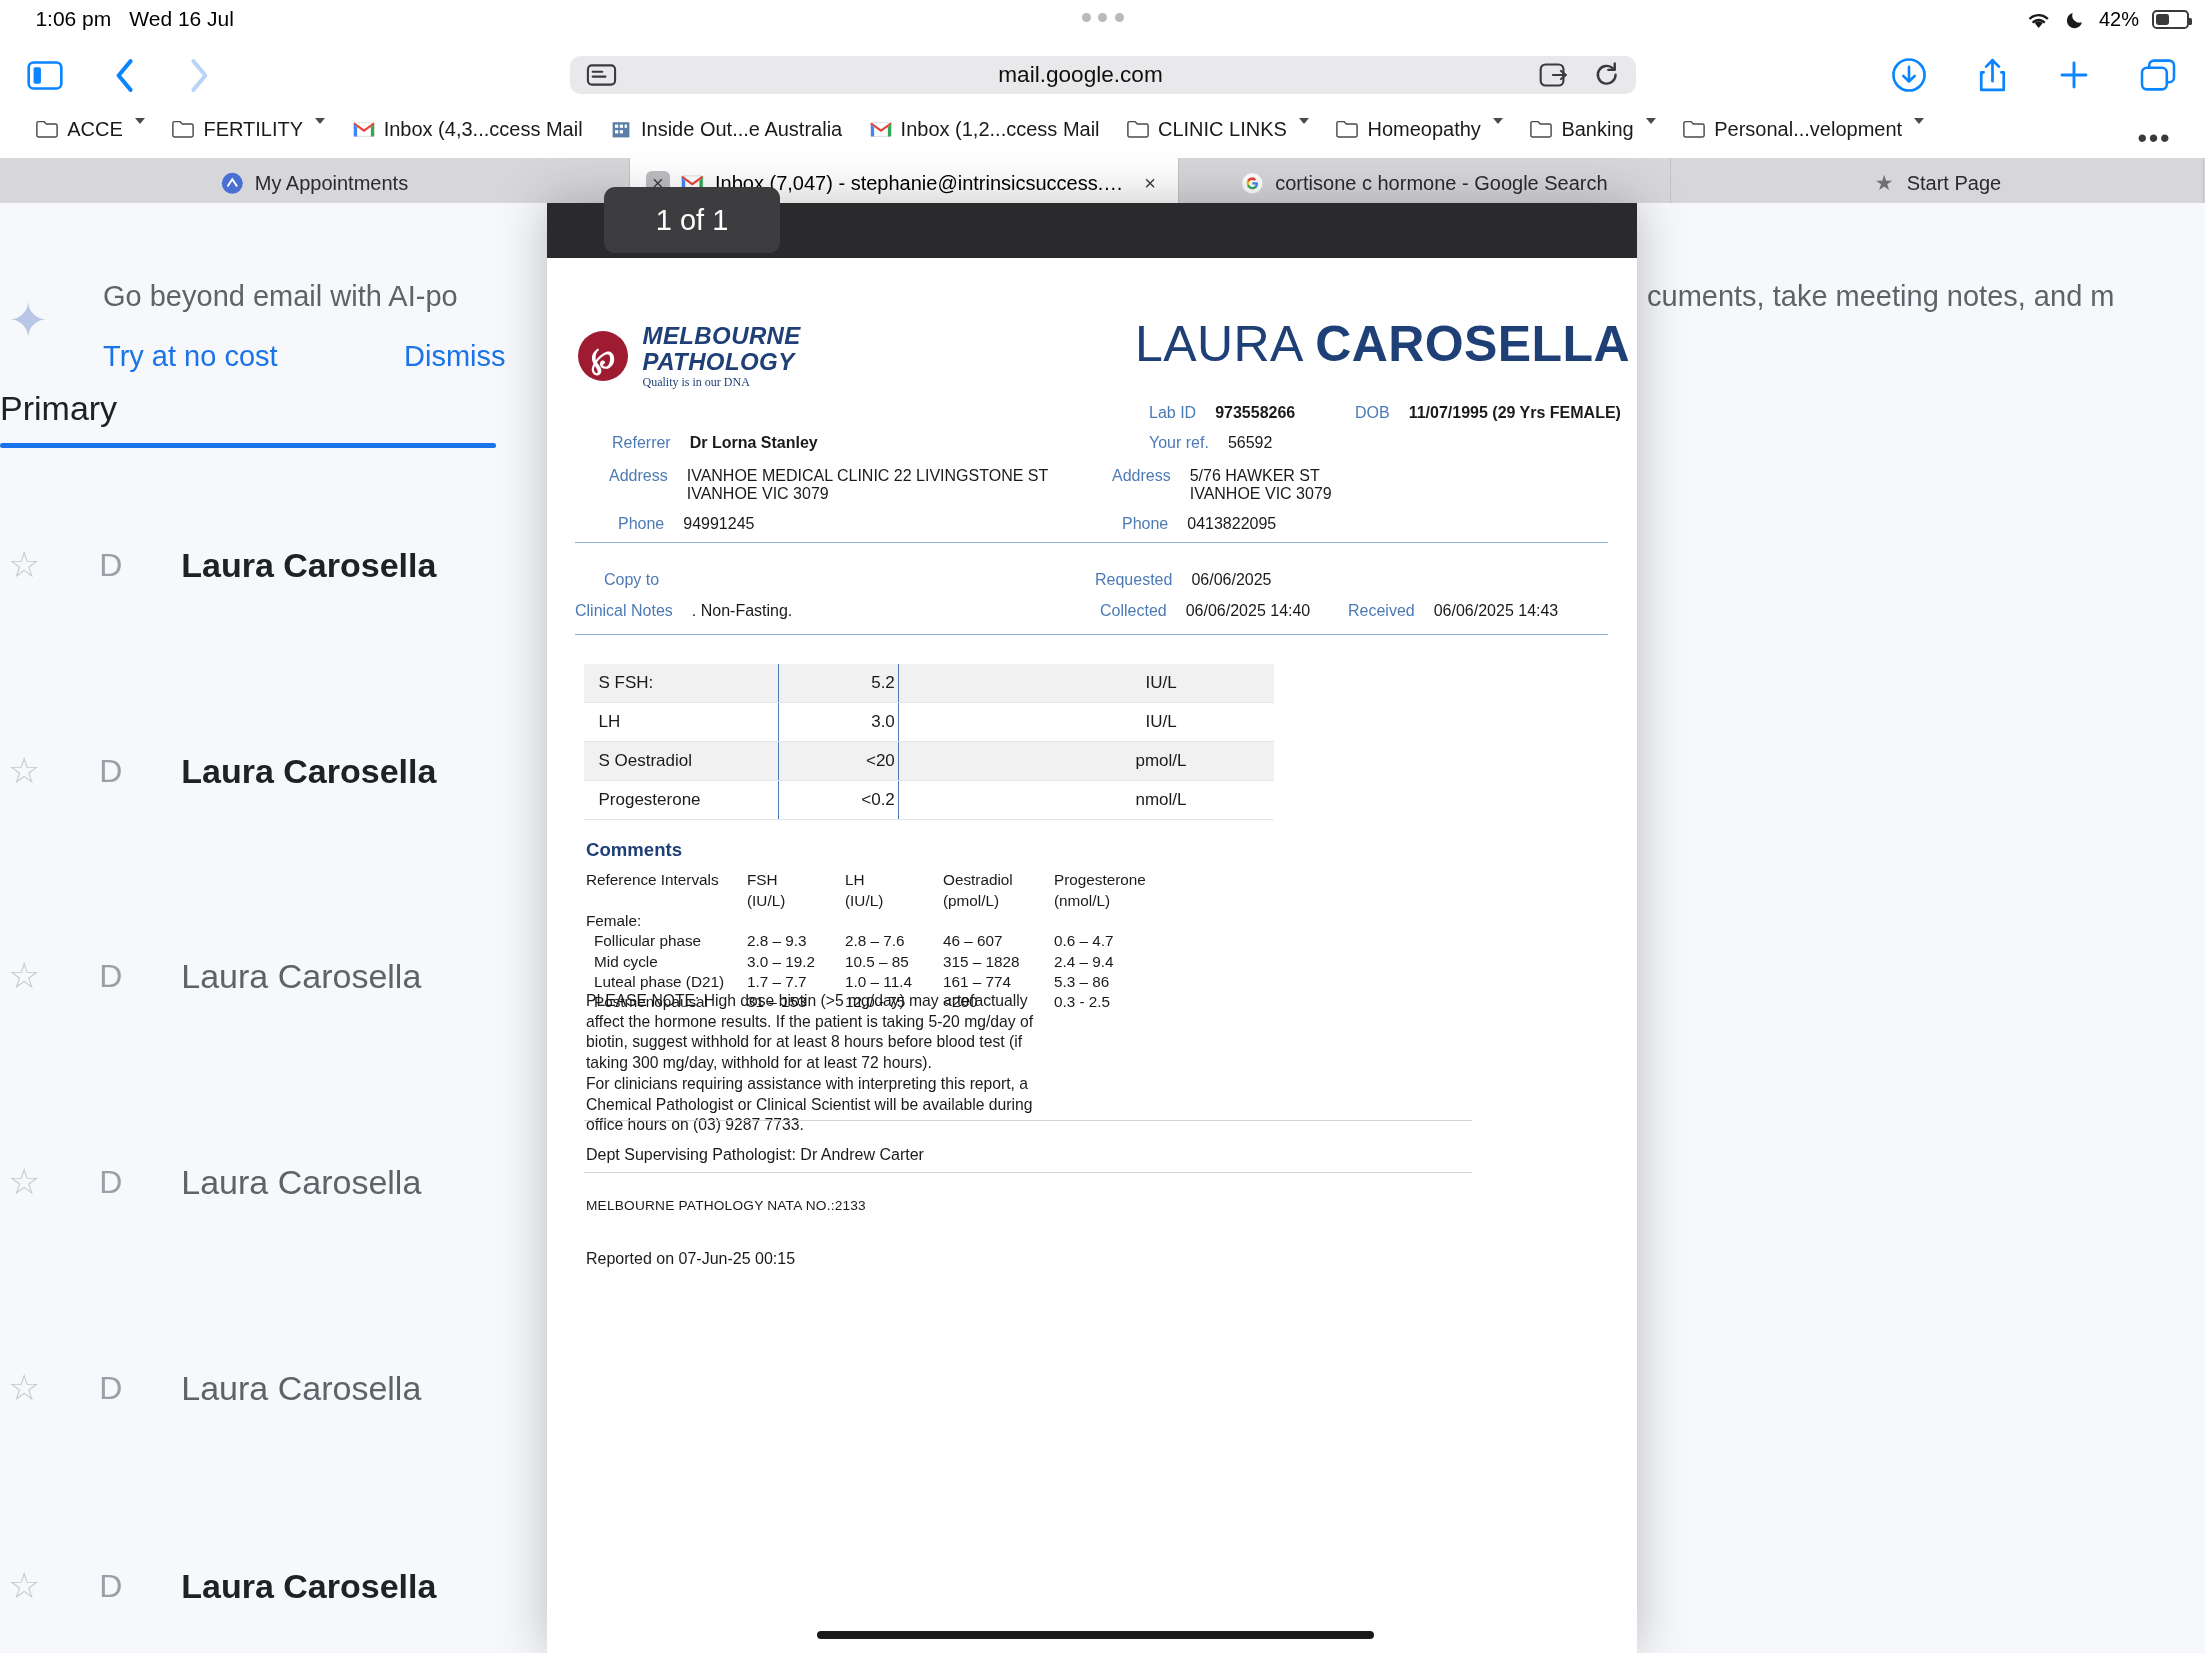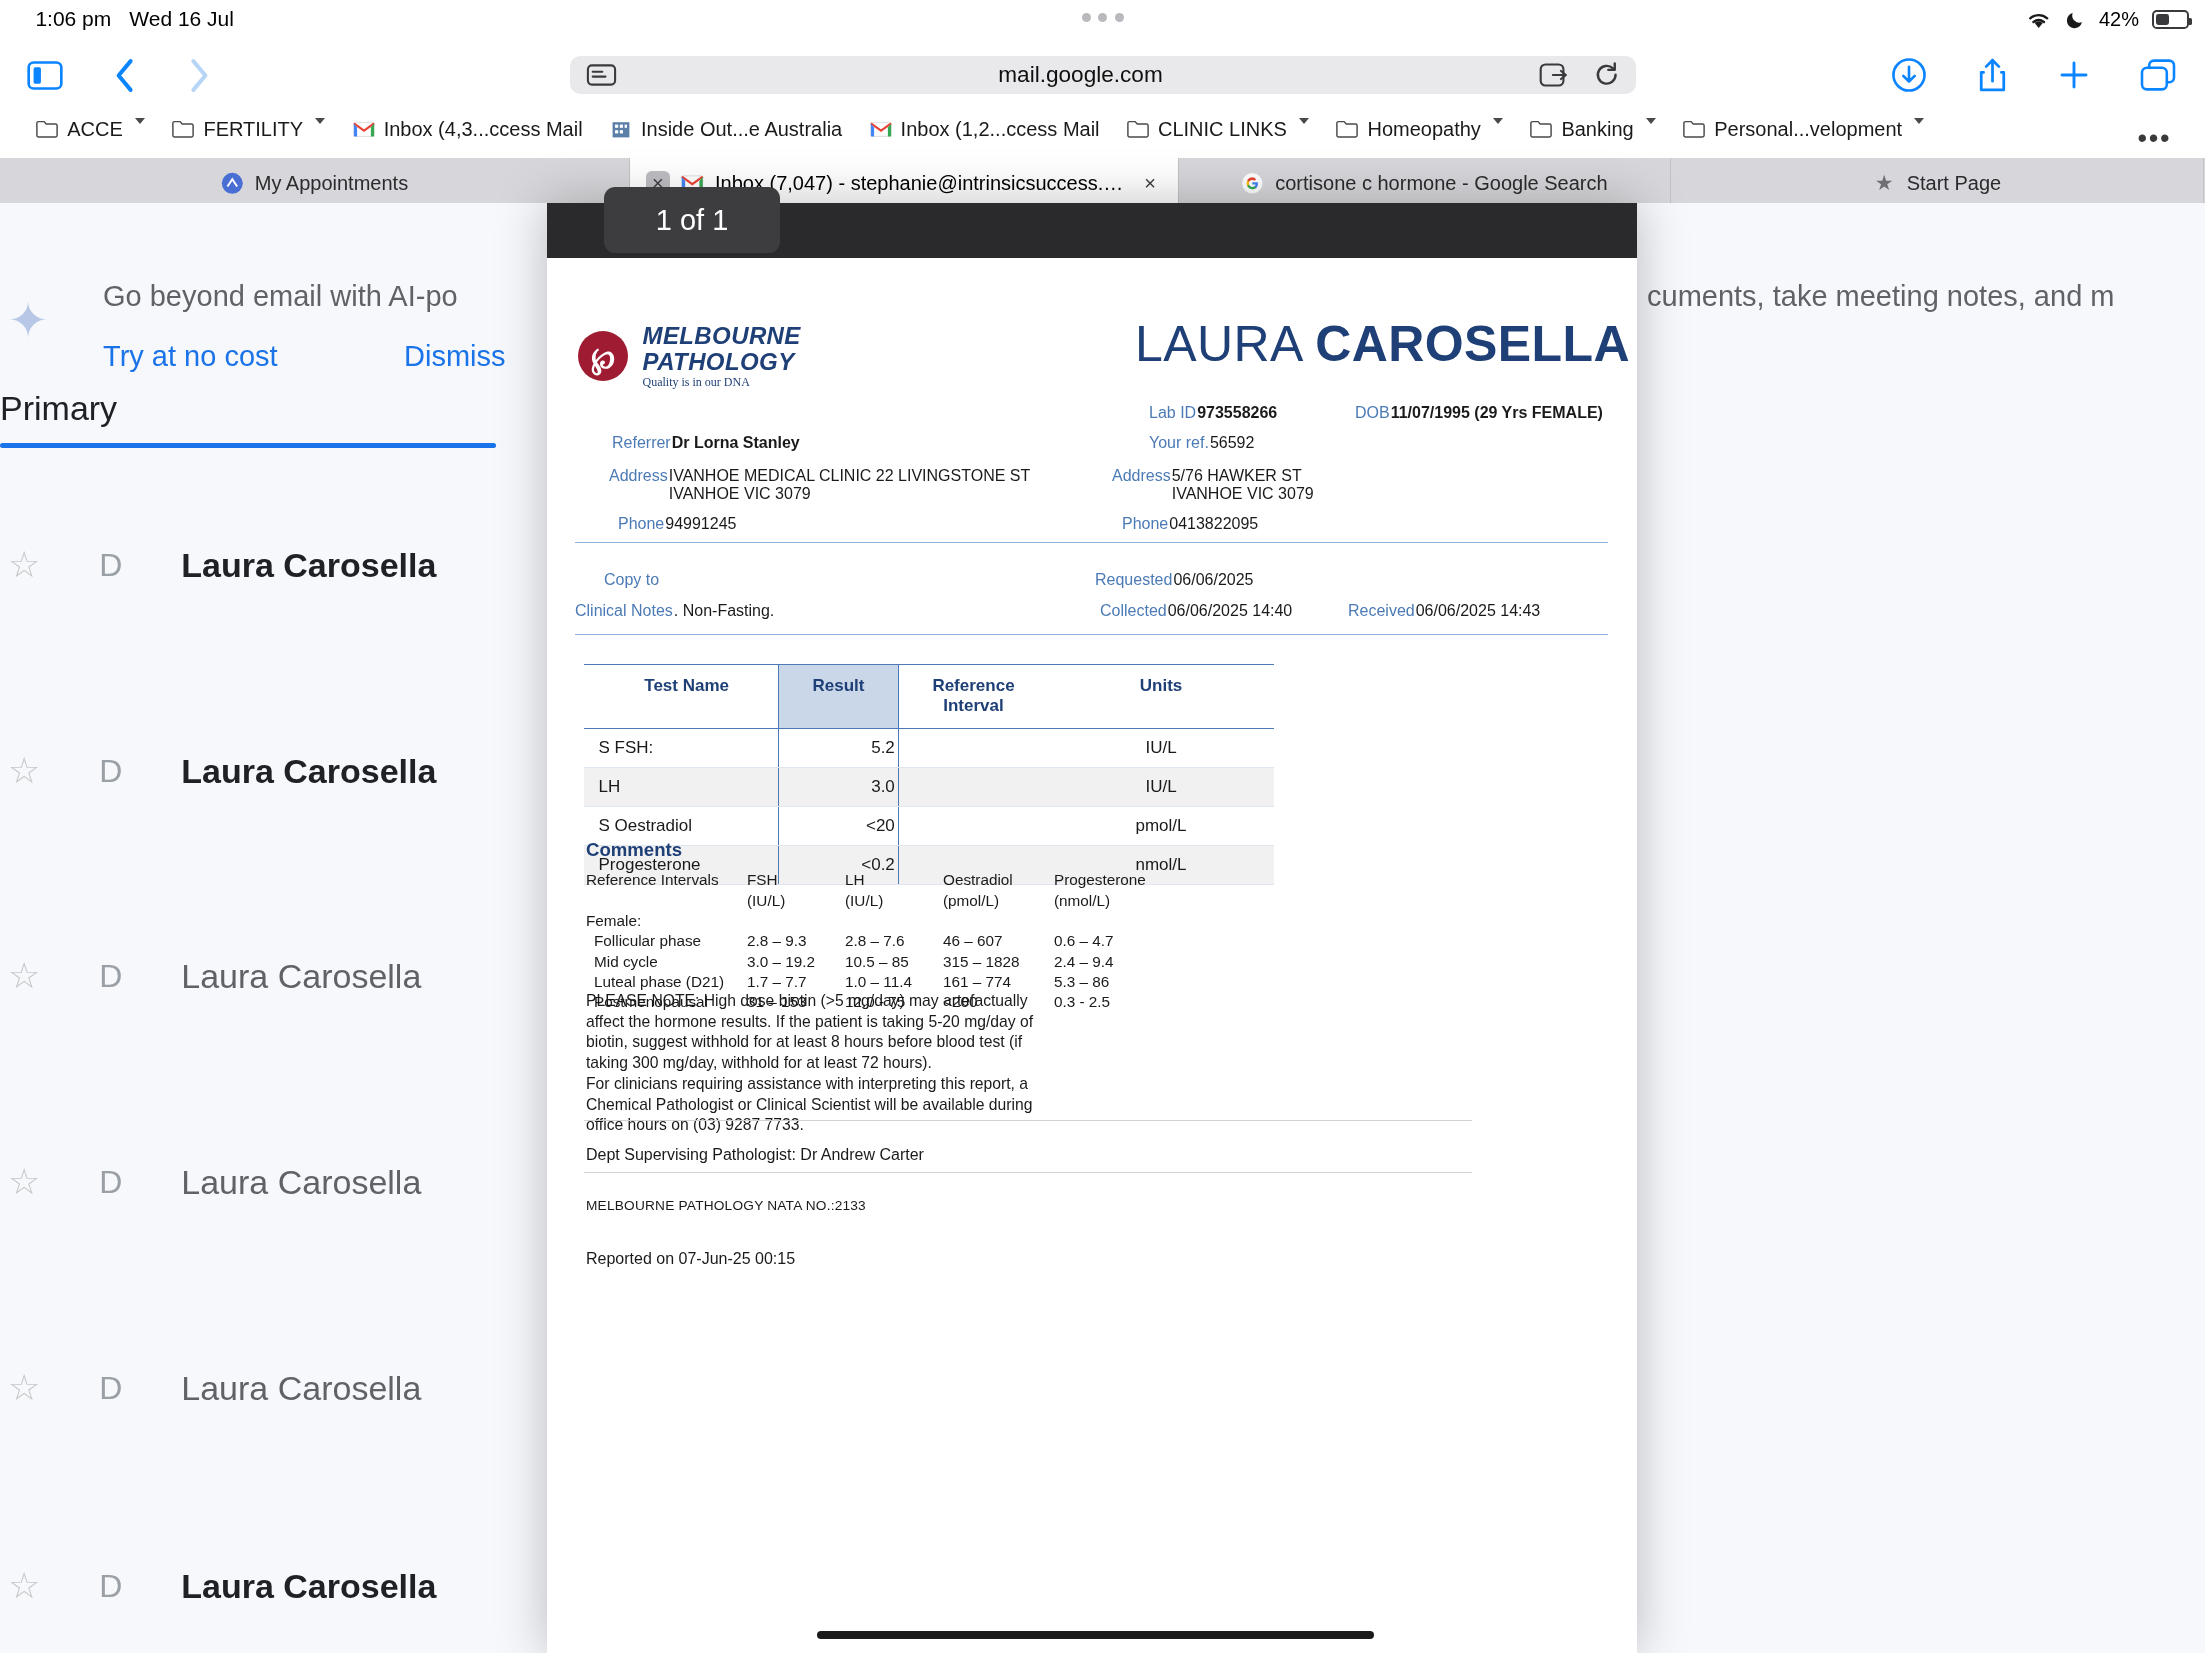--- a/index.html
+++ b/index.html
@@ -123,21 +123,21 @@
   .mp-tag { font-size: 12px; color: #1f3f77; font-family: "Liberation Serif", serif; margin-top: 0; }
   .patient-name {
     position: absolute; right: 575px; top: 315px; font-size: 50px; color: #1f3f77; letter-spacing: 0.4px;
   }
   .patient-name b { font-weight: 700; }
   .patient-name span.light { font-weight: 400; }
 
   .lbl { color: #4b7ab5; font-size: 16px; }
   .val { color: #1a1a1a; font-size: 16px; }
   .val.b { font-weight: 700; }
-  .f-row { position: absolute; display: flex; gap: 1px; align-items: flex-start; }
+  .f-row { position: absolute; display: flex; gap: 19px; align-items: flex-start; }
 
   .hr { position: absolute; height: 1.2px; background: #8fb0d8; }
 
   .rtable { position: absolute; left: 584px; top: 664px; width: 690px; }
   .rtable .hdr { display: flex; border-top: 1.6px solid #4b7ab5; border-bottom: 1.6px solid #4b7ab5; }
   .rtable .hdr > div { font-size: 17px; font-weight: 700; color: #1f3f77; text-align: center; padding: 11.3px 3.2px; }
   .rtable .row { display: flex; border-bottom: 0.8px solid #dfe6ee; }
   .rtable .row:nth-child(odd) { background: #f1f1f1; }
   .rtable .row > div { font-size: 17px; color: #1a1a1a; padding: 9px 3.2px; }
   .c-name { width: 194px; text-align: left; padding-left: 14.5px !important; }
@@ -529,26 +529,20 @@
     <span class="val">06/06/2025 14:40</span>
   </div>
   <div class="f-row" style="left:1348px; top:602px;">
     <span class="lbl">Received</span>
     <span class="val">06/06/2025 14:43</span>
   </div>
 
   <div class="hr" style="left:575px; top:634px; width:1033px;"></div>
 
   <div class="rtable">
-    <div class="hdr">
-      <div class="c-name">Test Name</div>
-      <div class="c-res">Result</div>
-      <div class="c-ref">Reference Interval</div>
-      <div class="c-units">Units</div>
-    </div>
     <div class="row">
       <div class="c-name">S FSH:</div>
       <div class="c-res">5.2</div>
       <div class="c-ref"></div>
       <div class="c-units">IU/L</div>
     </div>
     <div class="row">
       <div class="c-name">LH</div>
       <div class="c-res">3.0</div>
       <div class="c-ref"></div>

